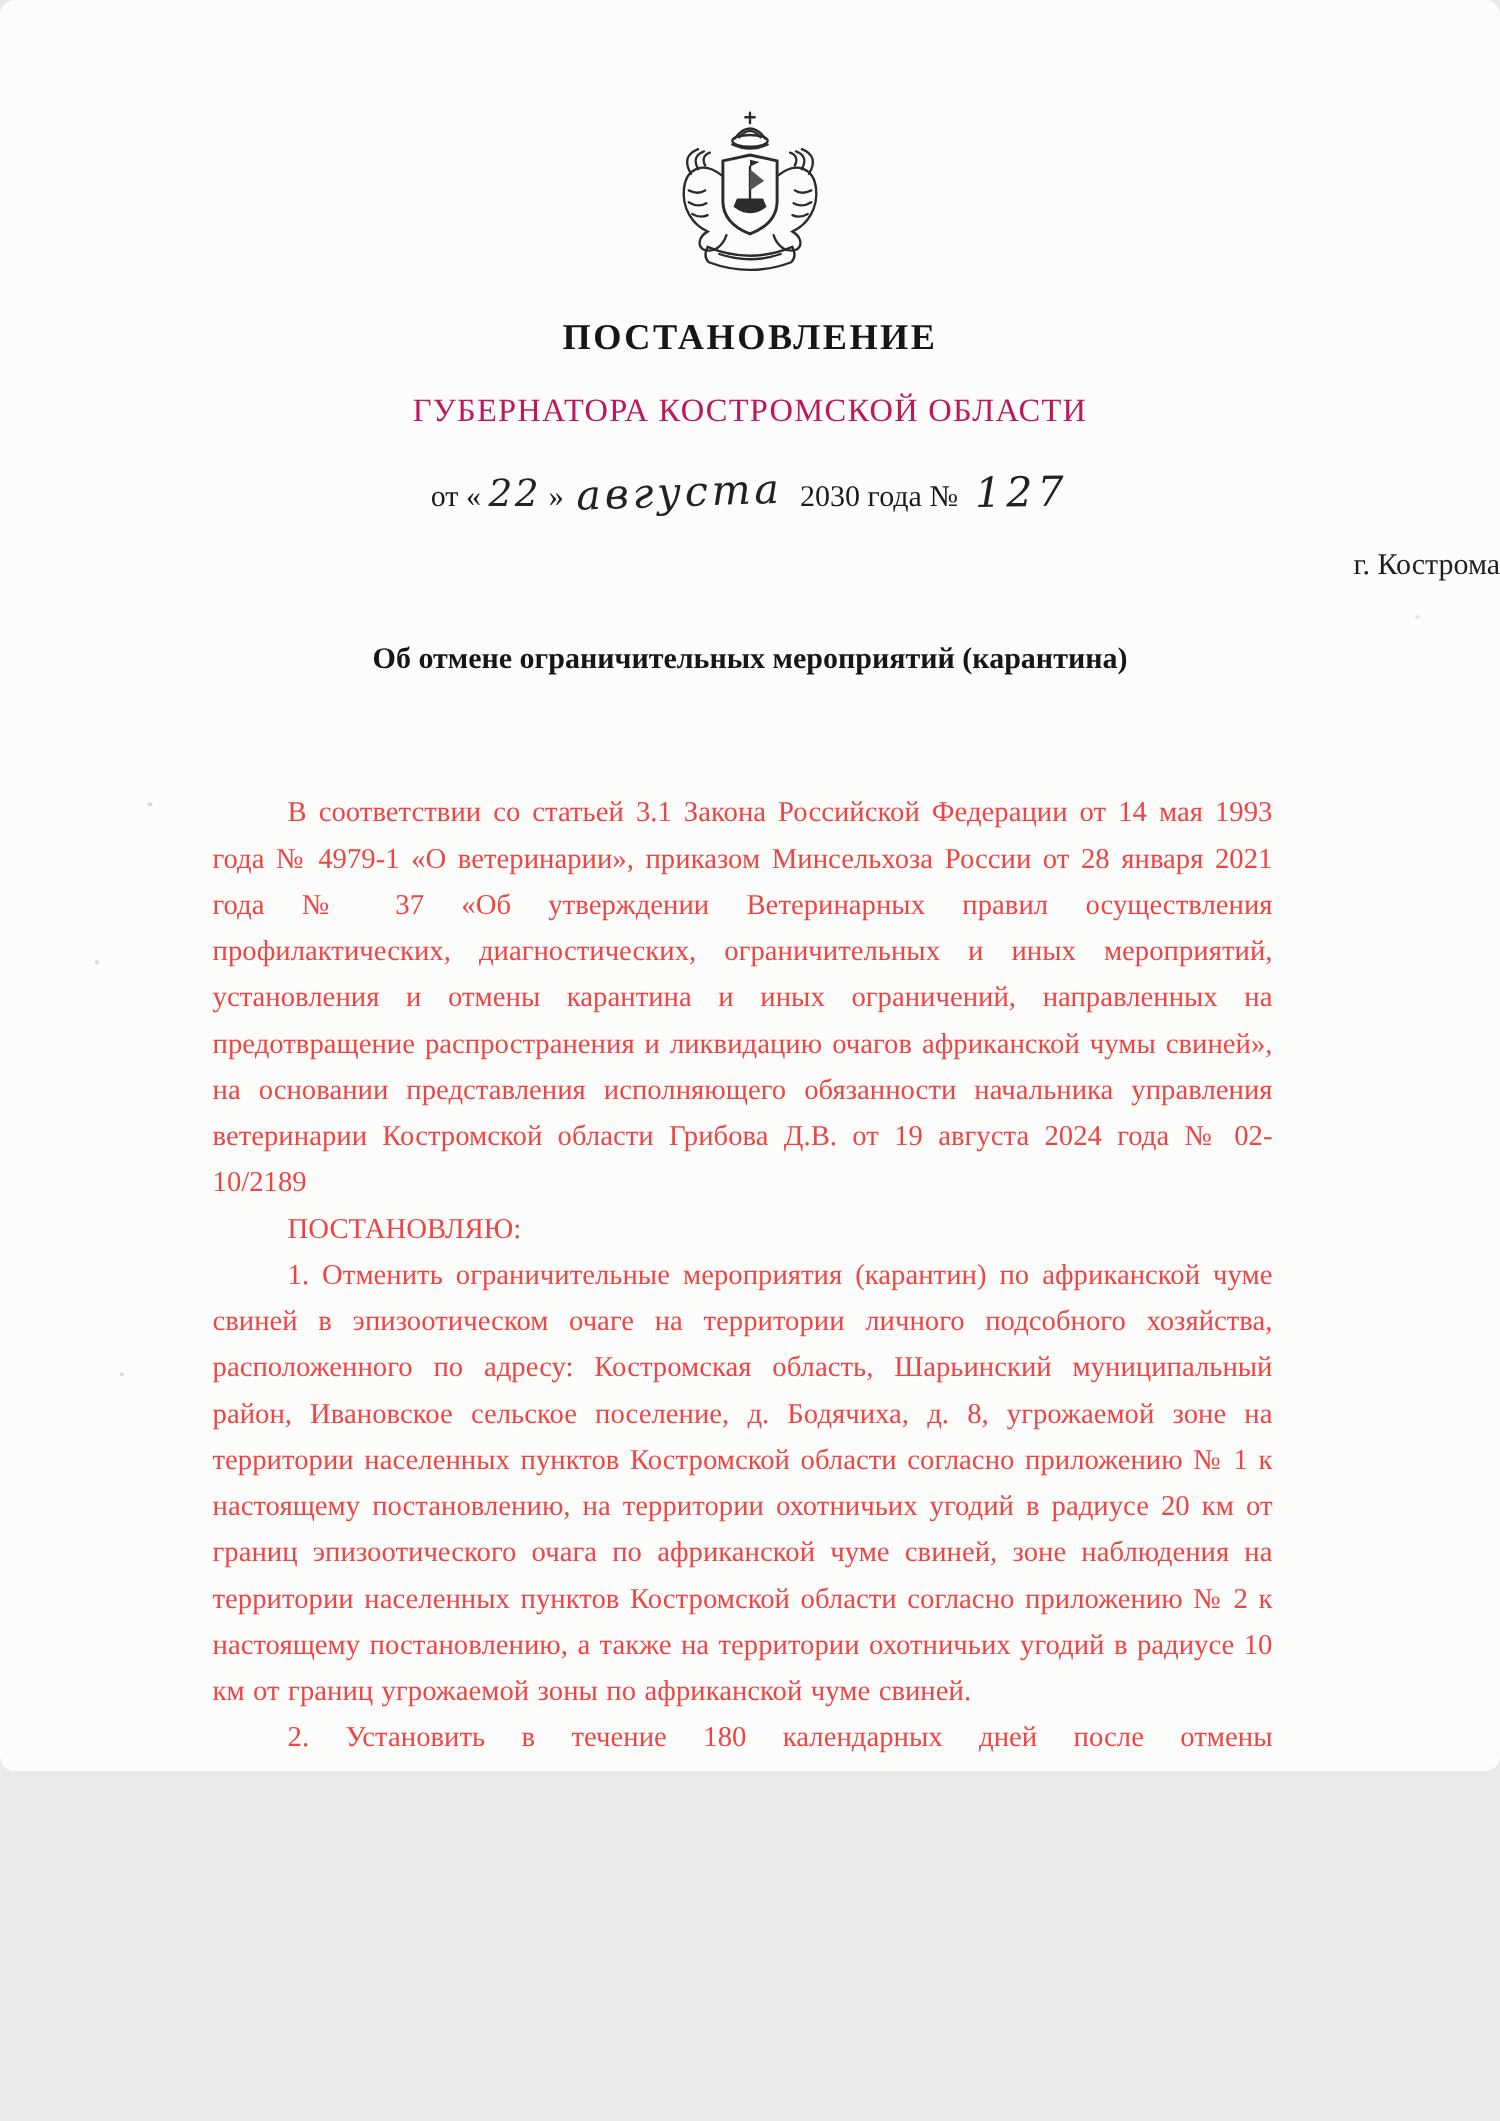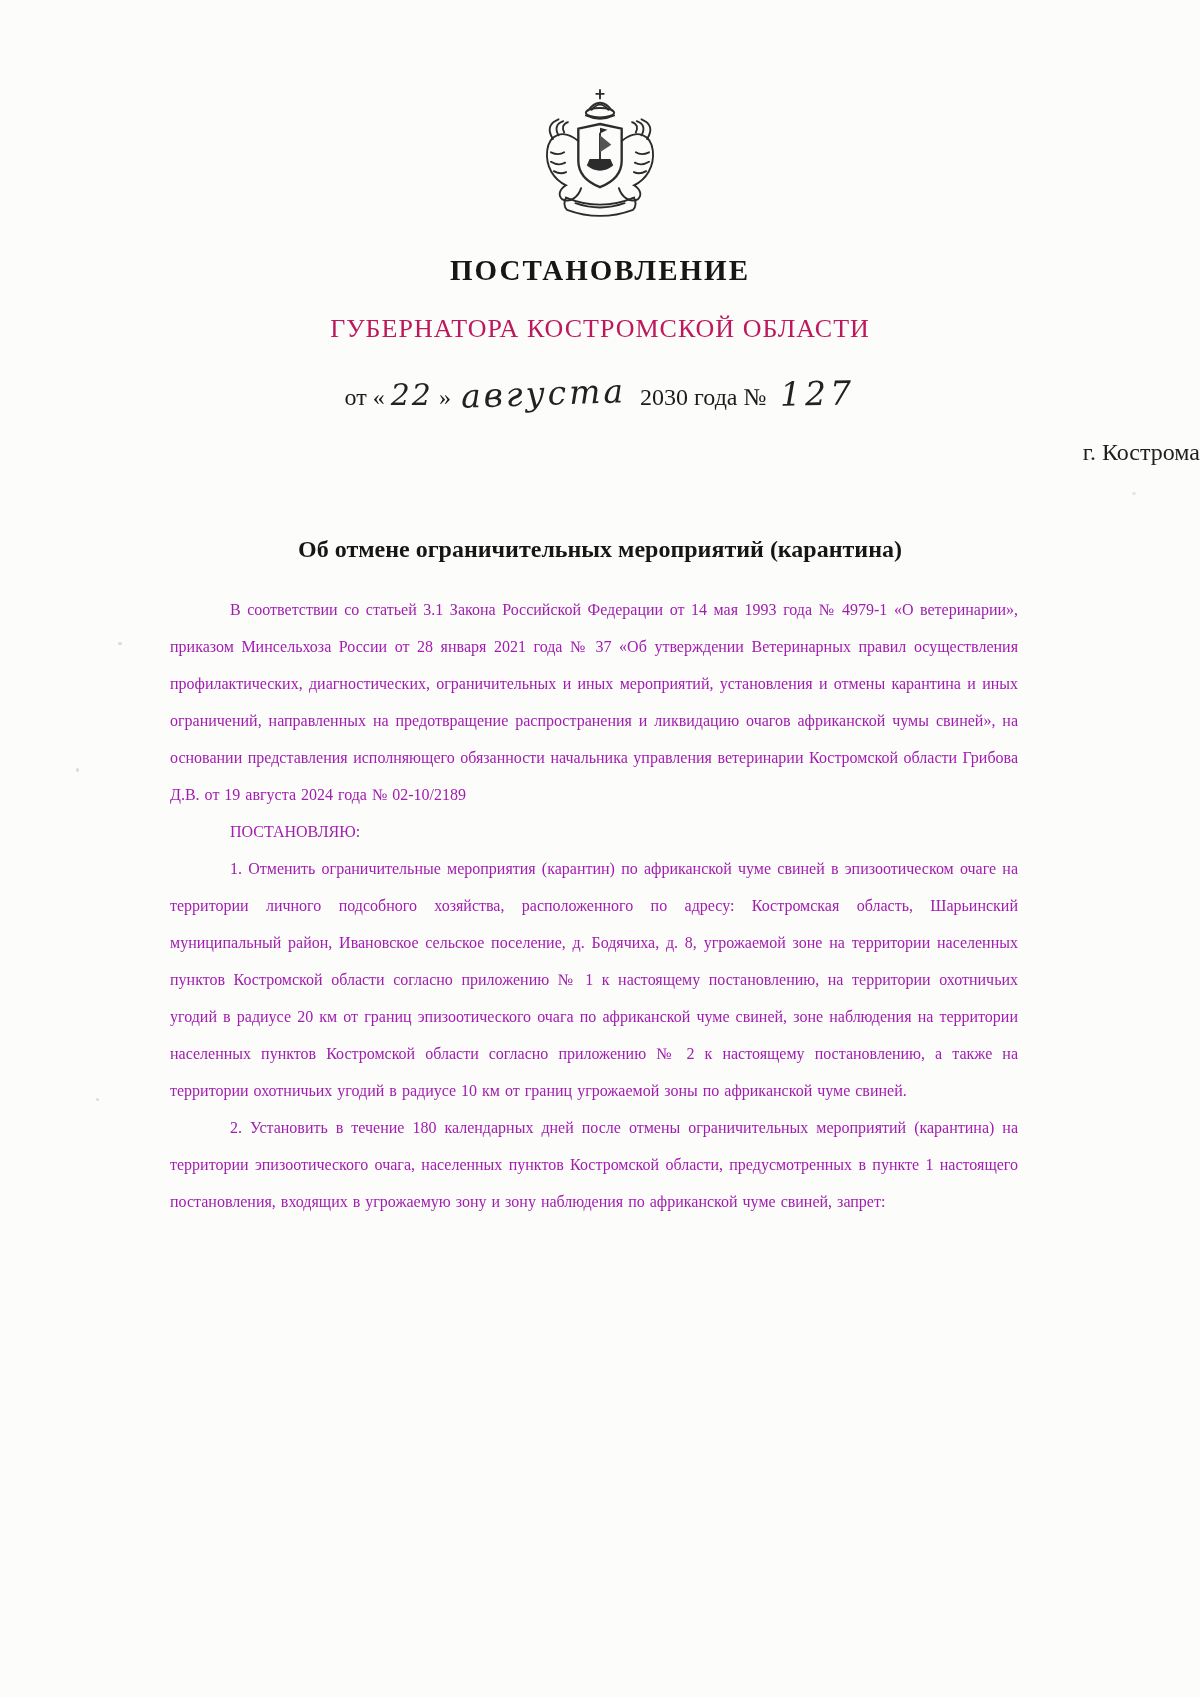--- a/index.html
+++ b/index.html
@@ -3,26 +3,27 @@
 <meta charset="utf-8">
 <style>
   html, body {
     margin: 0;
     padding: 0;
     background: #e9e9e7;
   }
   .page {
     position: relative;
     width: 1200px;
-    height: 1697px;
+    height: 1417px;
     margin: 0 auto;
     background: #fcfcfb;
     color: #1e1e1e;
     font-family: "Liberation Serif", "DejaVu Serif", serif;
     overflow: hidden;
+    border-radius: 12px;
   }
   
   .crest {
     width: 132px;
     margin: 86px auto 0 auto;
     display: block;
   }
   .crest svg { display: block; width: 132px; height: 142px; }
   
   .doc-title {
@@ -57,33 +58,33 @@
   }
   .hand-day    { font-size: 30px; margin: 14px 6px; letter-spacing: 2px; text-align: right; }
   .hand-month  { font-size: 33px; margin: 0 14px 0 10px; letter-spacing: 3px; transform: rotate(-2deg); display: inline-block; }
   .hand-number { font-size: 33px; margin-left: 14px; letter-spacing: 4px; transform: rotate(-1deg); display: inline-block; }
   .place-line {
     margin-top: 26px;
     text-align: right;
     font-size: 24px;
   }
   .subject-line {
-    margin-top: 70px;
+    margin-top: 48px;
     text-align: center;
     font-size: 24px;
     font-weight: bold;
     color: #161616;
   }
   
   .doc-body {
-    margin-top: 28px;
+    margin-top: 90px;
     padding: 0 182px 0 170px;
-    font-size: 16px;
+    font-size: 23px;
     line-height: 37px;
-    color: #a21caf;
+    color: #ef4444;
   }
   .doc-body p {
     margin: 0;
     text-align: justify;
     text-indent: 60px;
     word-spacing: 1px;
   }
   .doc-body p.resolve { text-align: left; }
   
   .speck {

